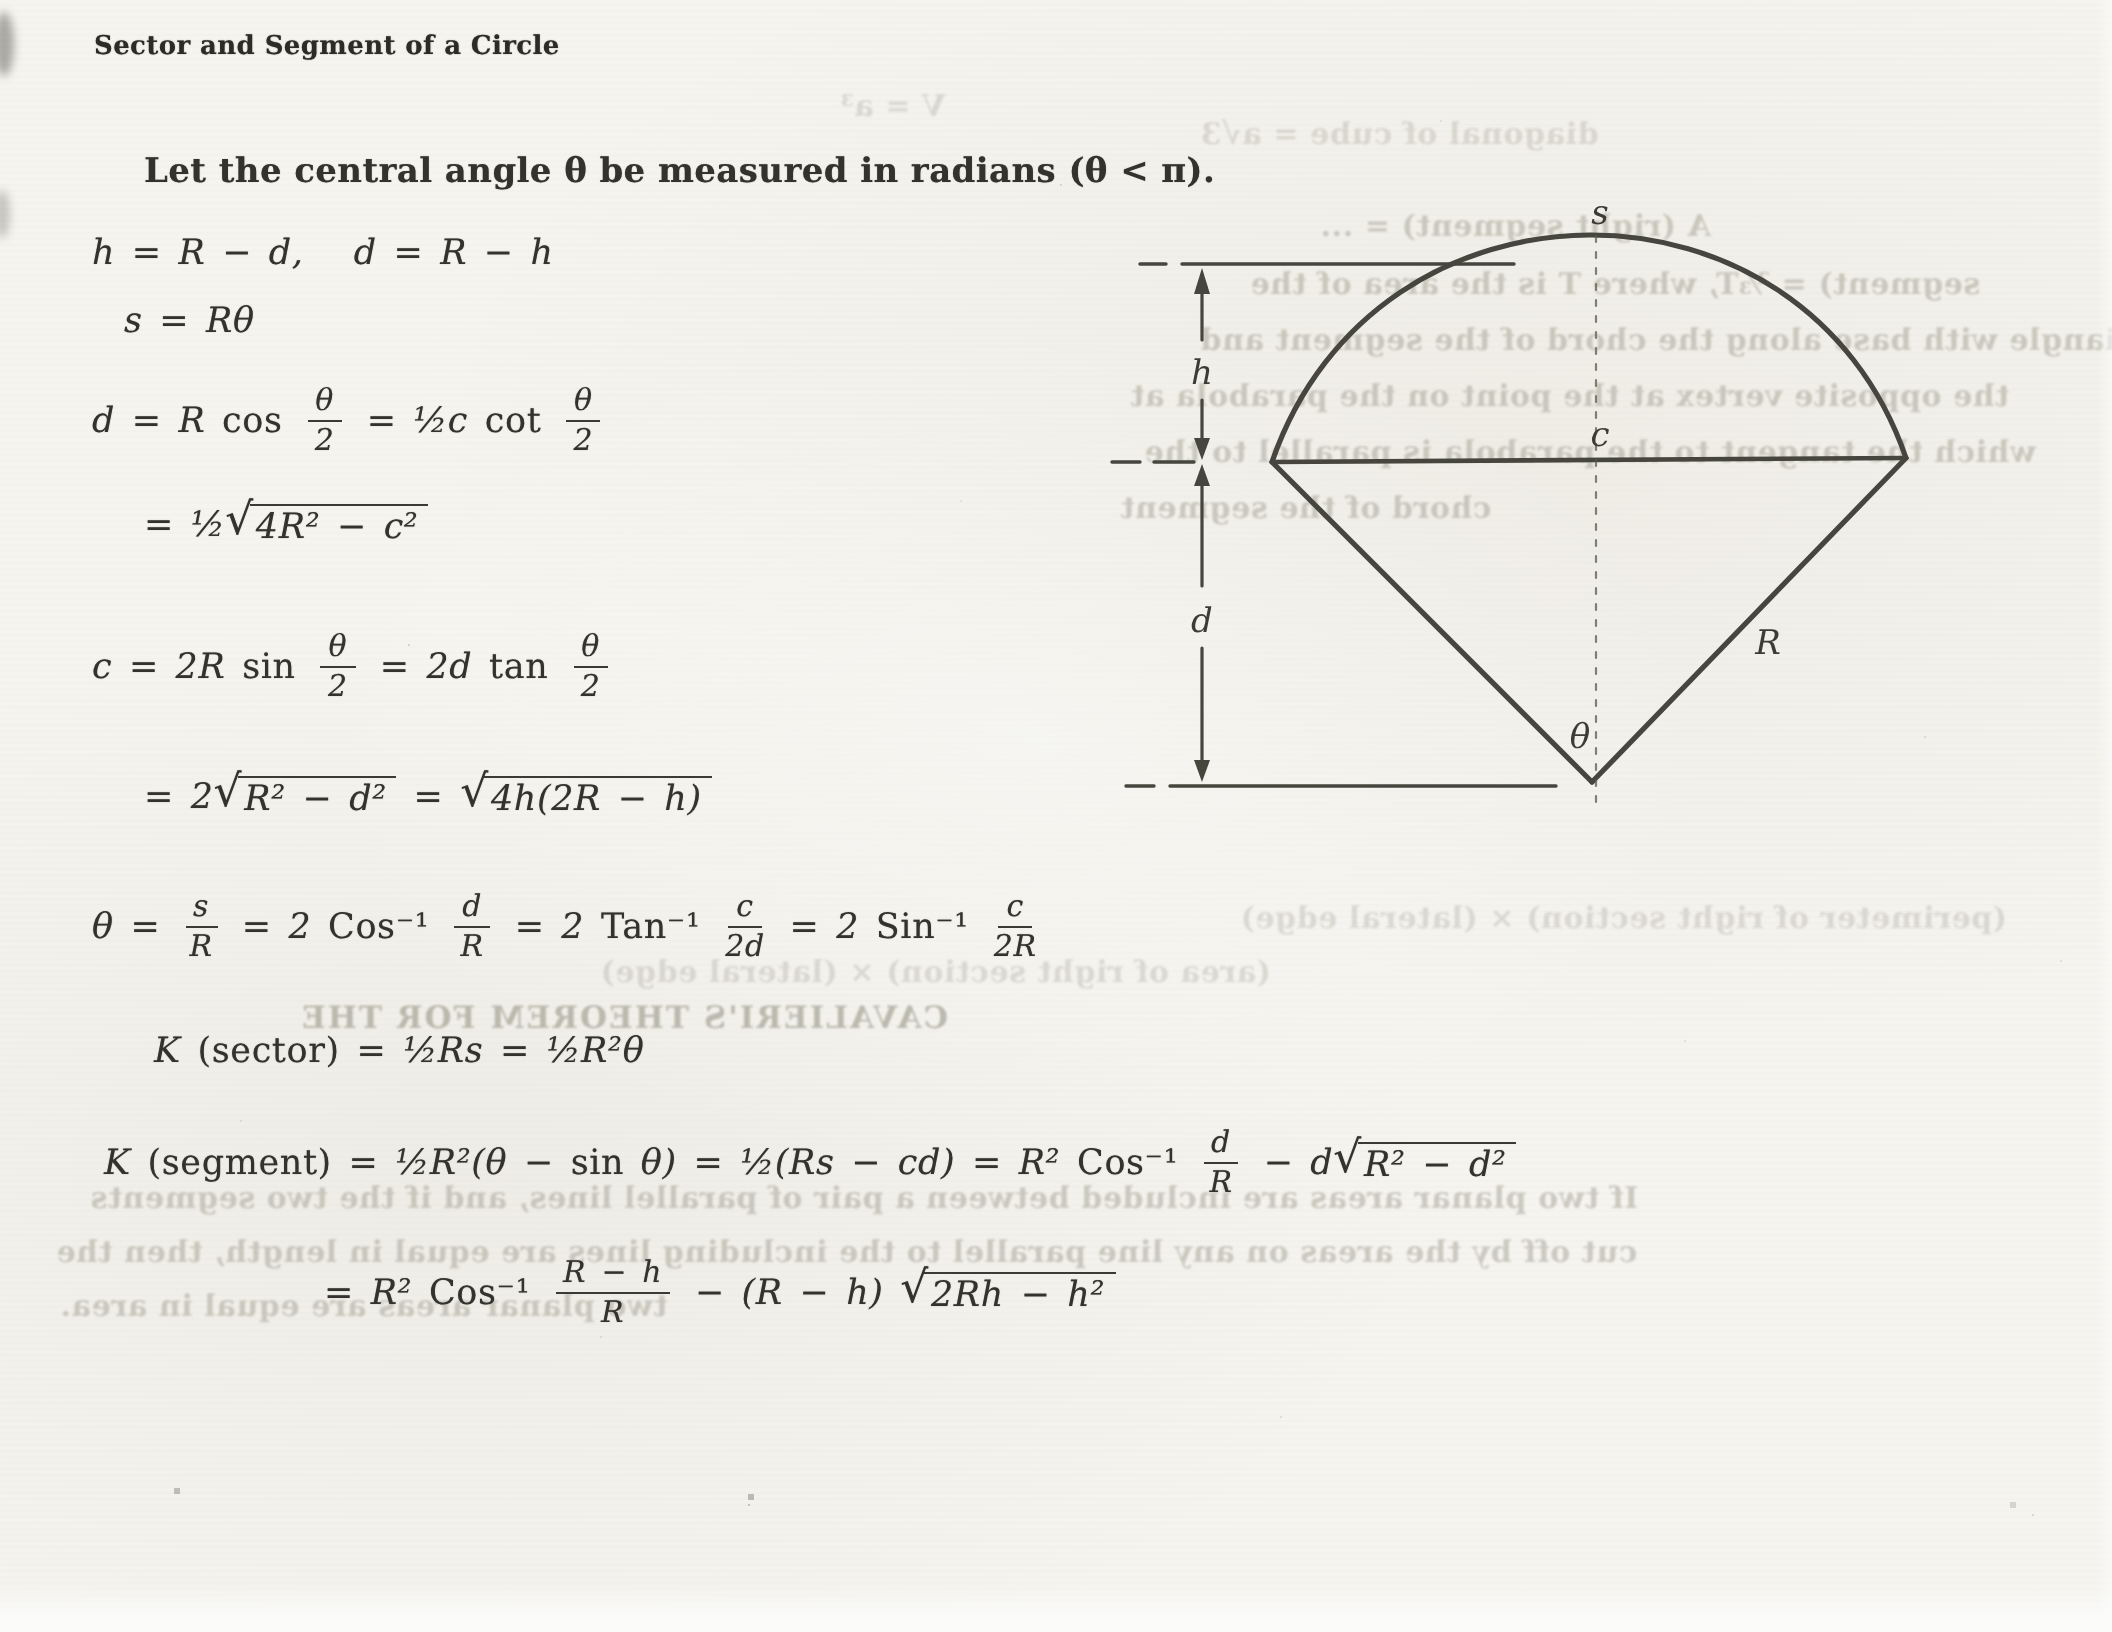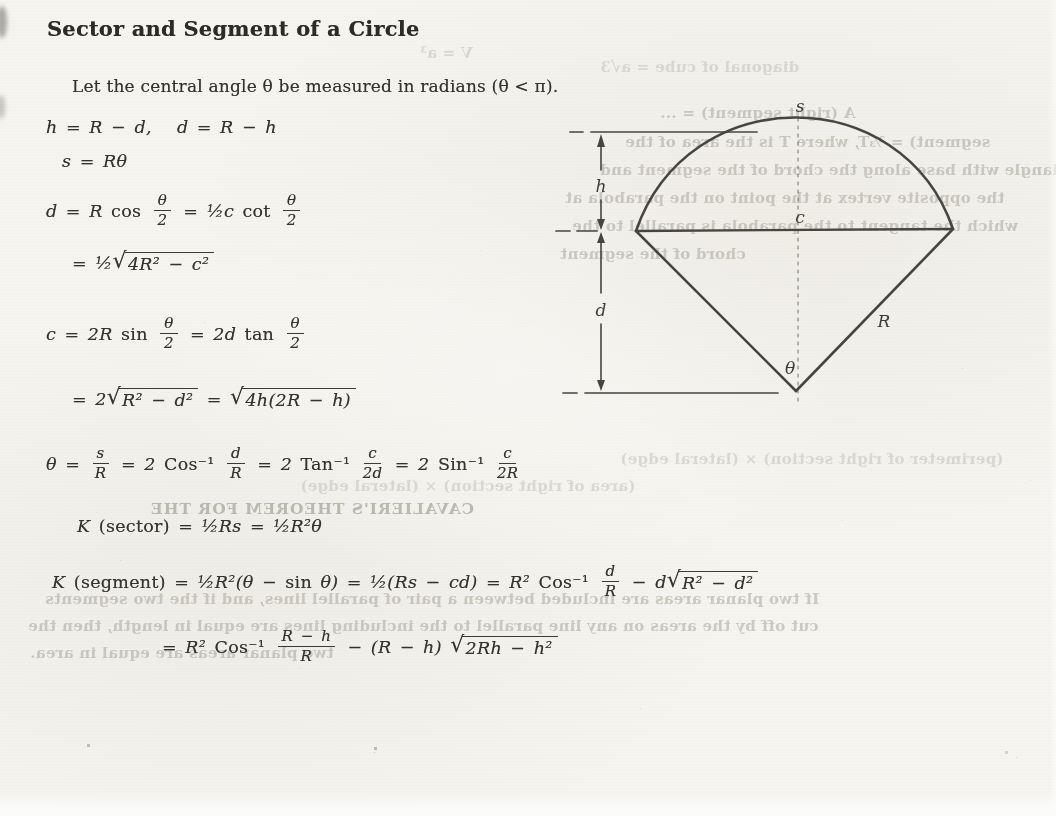--- a/index.html
+++ b/index.html
@@ -10,24 +10,24 @@
   }
   .page{
     position:relative;width:1056px;height:816px;overflow:hidden;
     background:
       radial-gradient(900px 500px at 72% 28%, rgba(214,209,194,.22), transparent 62%),
       radial-gradient(760px 430px at 22% 72%, rgba(208,204,190,.20), transparent 65%),
       radial-gradient(520px 320px at 48% 46%, rgba(255,255,255,.45), transparent 70%),
       repeating-linear-gradient(0deg, rgba(60,58,50,.012) 0 1px, transparent 1px 3px),
       #f5f4ef;
   }
-  .ink{color:#33322c;text-shadow:0 0 .5px rgba(51,50,44,.5);}
+  .ink{color:#33322c;text-shadow:0 0 .5px rgba(51,50,44,.5);font-weight:bold;}
   .title{
     position:absolute;left:47px;top:16px;
-    font-size:21px;font-weight:700;letter-spacing:.2px;color:#2c2b25;
+    font-size:13px;font-weight:700;letter-spacing:.2px;color:#2c2b25;
     text-shadow:0 0 .6px rgba(44,43,37,.6);
   }
   .intro{
     position:absolute;left:72px;top:76px;font-size:17px;letter-spacing:.2px;
   }
   .formula{
     position:absolute;display:flex;align-items:center;white-space:pre;
     font-size:17.5px;letter-spacing:.3px;word-spacing:2.5px;
     color:#33322c;text-shadow:0 0 .5px rgba(51,50,44,.5);
   }

